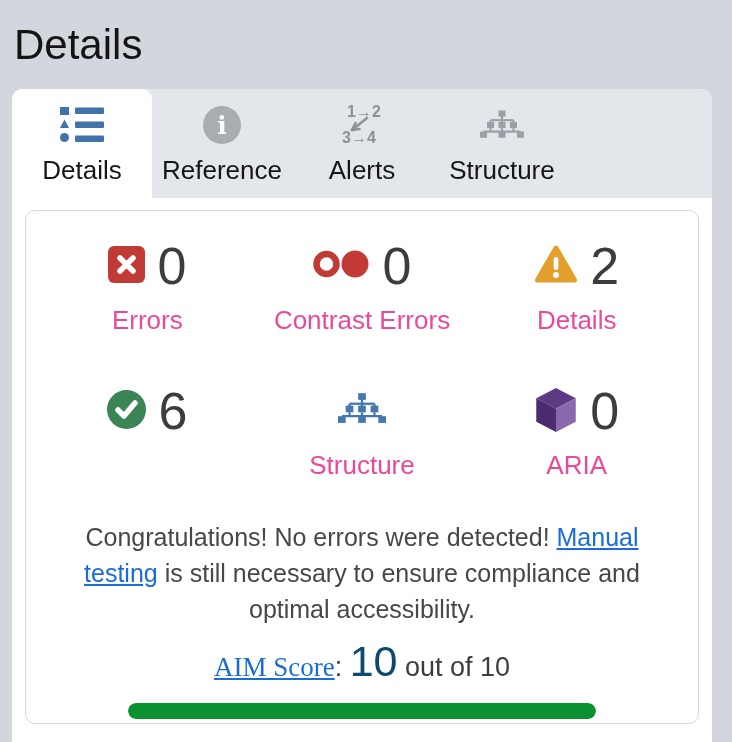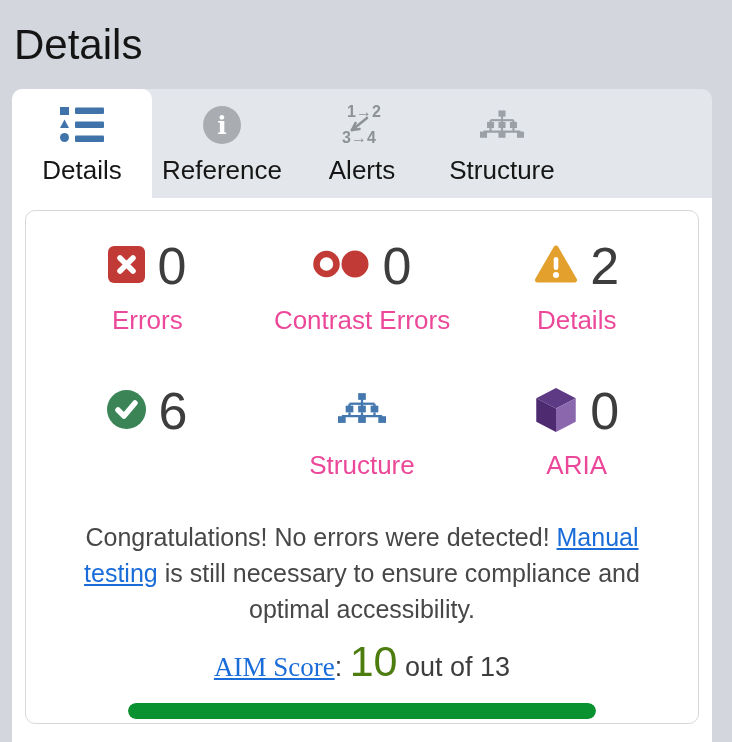--- a/index.html
+++ b/index.html
@@ -118,21 +118,21 @@
     margin: 10px 0 0;
     text-align: center;
     font-size: 27px;
     color: #3d3d3d;
     line-height: 48px;
   }
   .aim-line .link { font-size: 27px; font-family: Liberation Serif, serif; }
   .aim-line span { white-space: pre; }
   .aim-score {
     font-size: 43px;
-    color: #4d7c0f;
+    color: #0c4a6e;
     margin-top: 46px;
   }
   .bar-track {
     width: 468px;
     height: 16px;
     margin: 12px auto 0;
     border-radius: 8px;
     overflow: hidden;
     background: #e8ebe9;
   }
@@ -322,20 +322,20 @@
             </svg>
           </span>
           <span class="stat-value">0</span>
         </div>
         <div class="stat-label">ARIA</div>
       </div>
     </div>
 
     <p class="message"><span>Congratulations! No errors were detected! </span><a href="#" class="link">Manual testing</a><span> is still necessary to ensure compliance and optimal accessibility.</span></p>
 
-    <p class="aim-line"><a href="#" class="link">AIM Score</a><span>: </span><span class="aim-score">10</span><span> out of 13</span></p>
+    <p class="aim-line"><a href="#" class="link">AIM Score</a><span>: </span><span class="aim-score">10</span><span> out of 10</span></p>
 
     <div class="bar-track">
       <div class="bar-fill" style="width: 100%; background: rgb(10, 145, 48);"></div>
     </div>
 
   </div>
 </div>
 
 </body></html>

